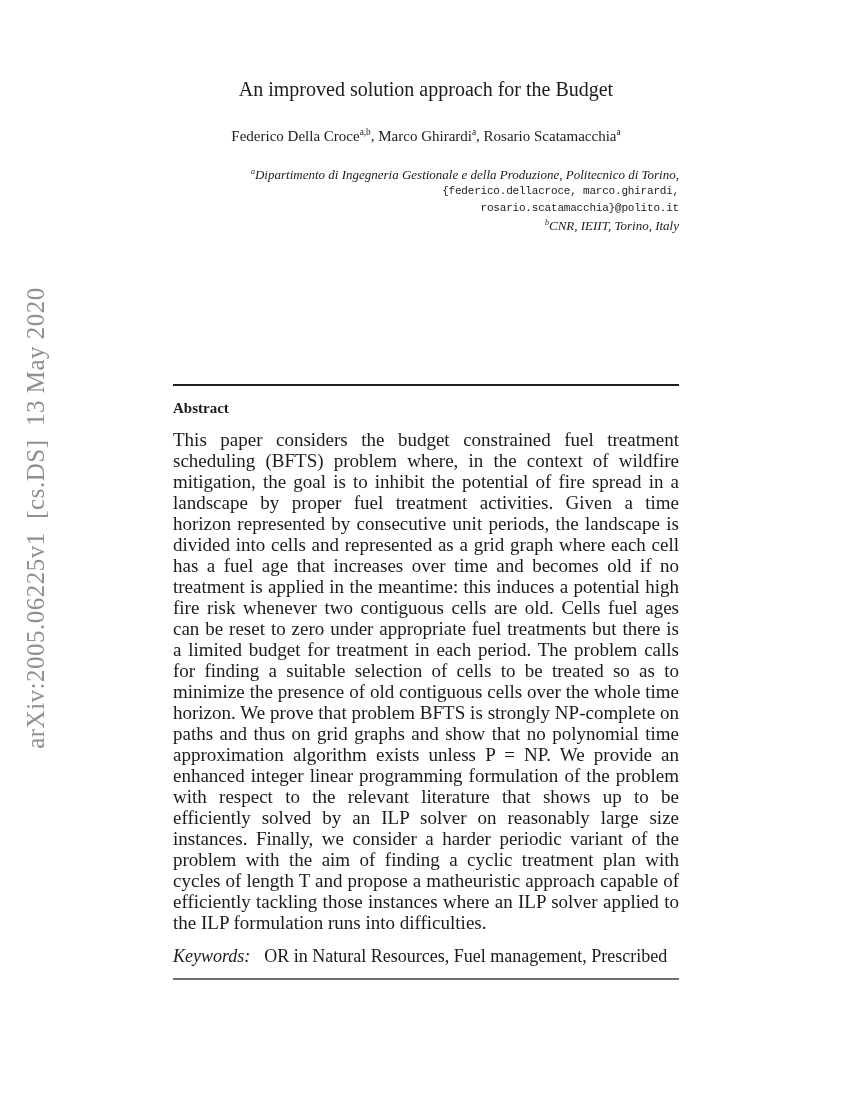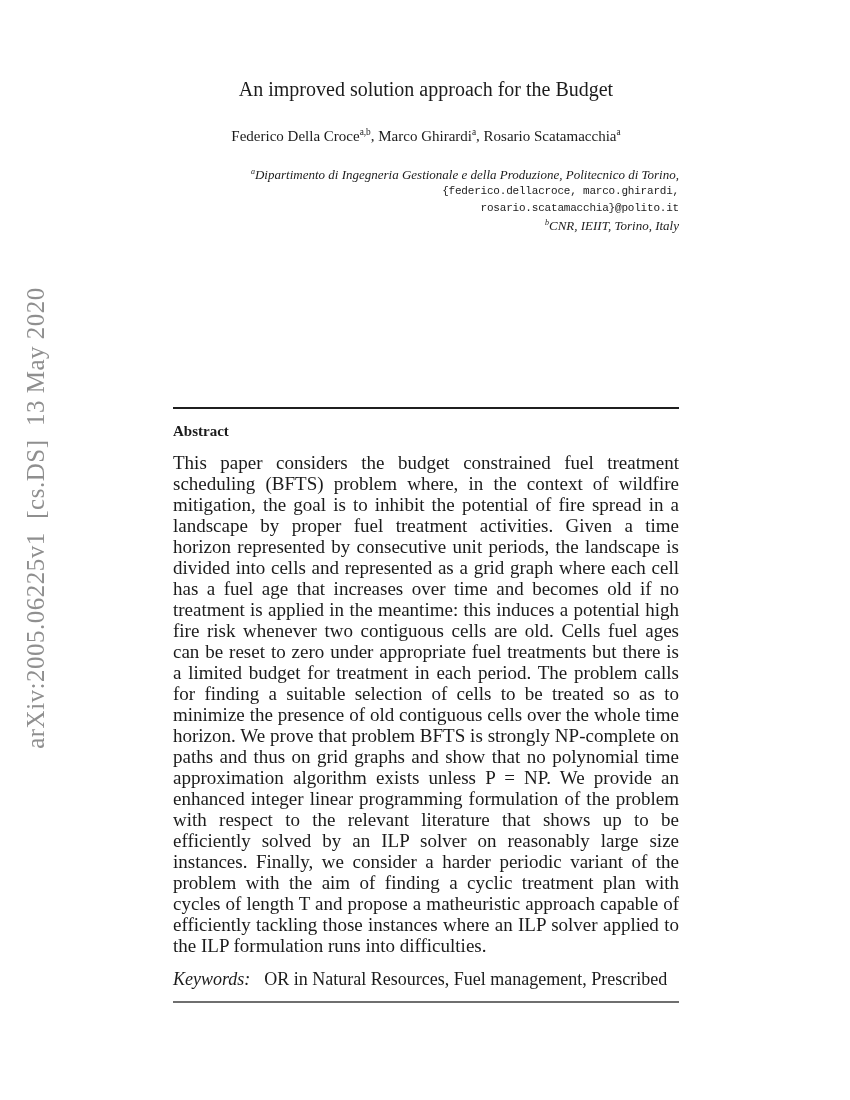--- a/index.html
+++ b/index.html
@@ -52,21 +52,21 @@
   }
   .affiliation .mono {
     font-style: normal;
     font-family: "Liberation Mono", "DejaVu Sans Mono", monospace;
     font-size: 11px;
     letter-spacing: -0.2px;
   }
   .abstract-section {
     margin-top: 0;
     position: absolute;
-    top: 407px;
+    top: 384px;
     left: 0;
     width: 506px;
   }
   .rule-top {
     height: 2px;
     background: #1f1f1f;
     border: none;
   }
   .rule-bottom {
     height: 2px;

